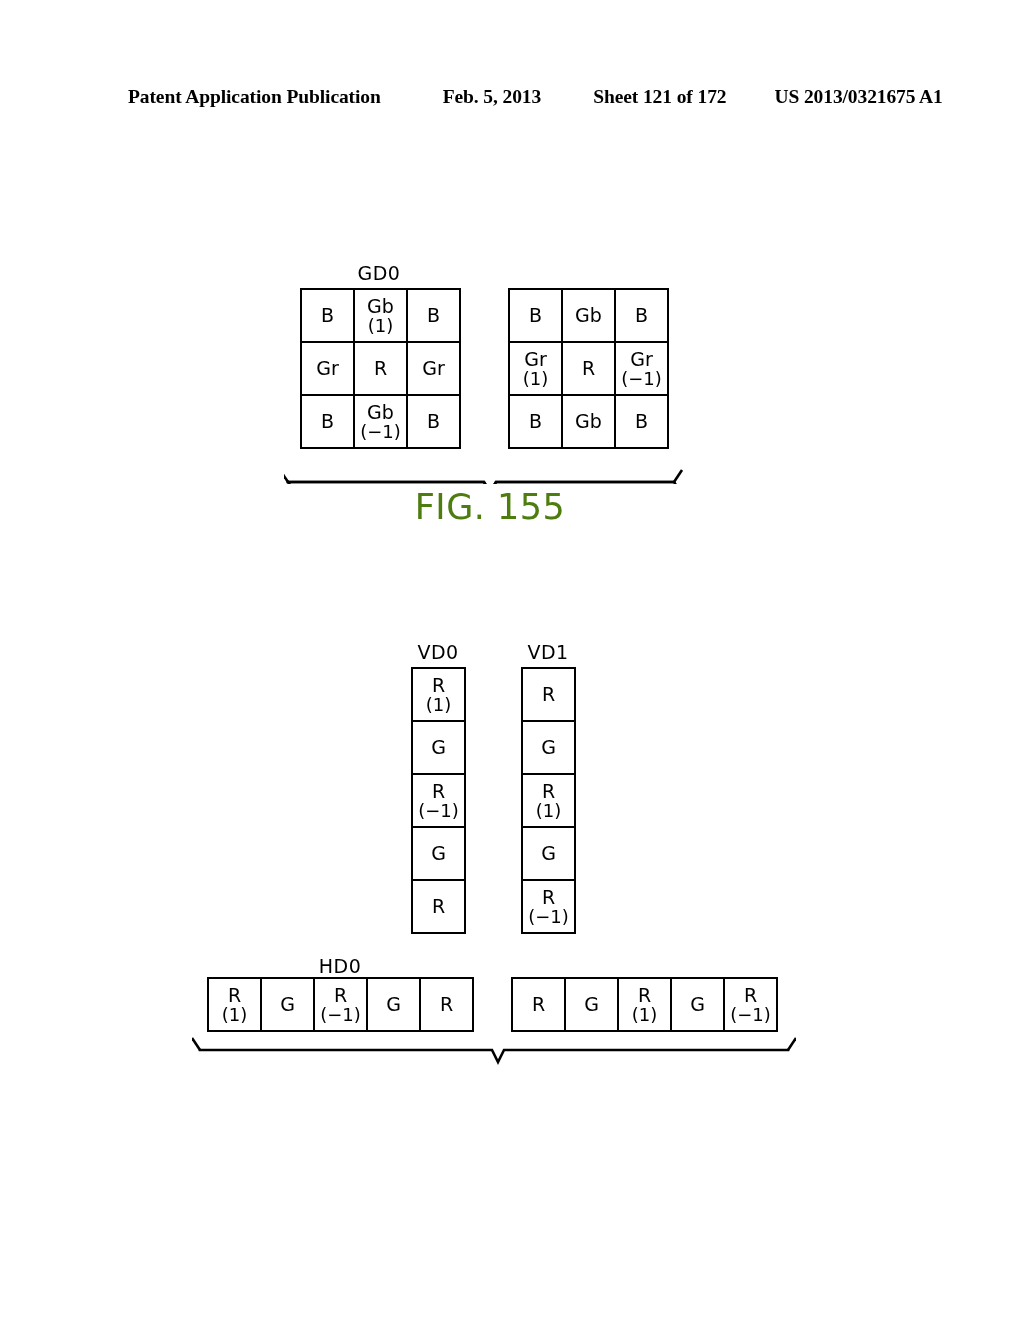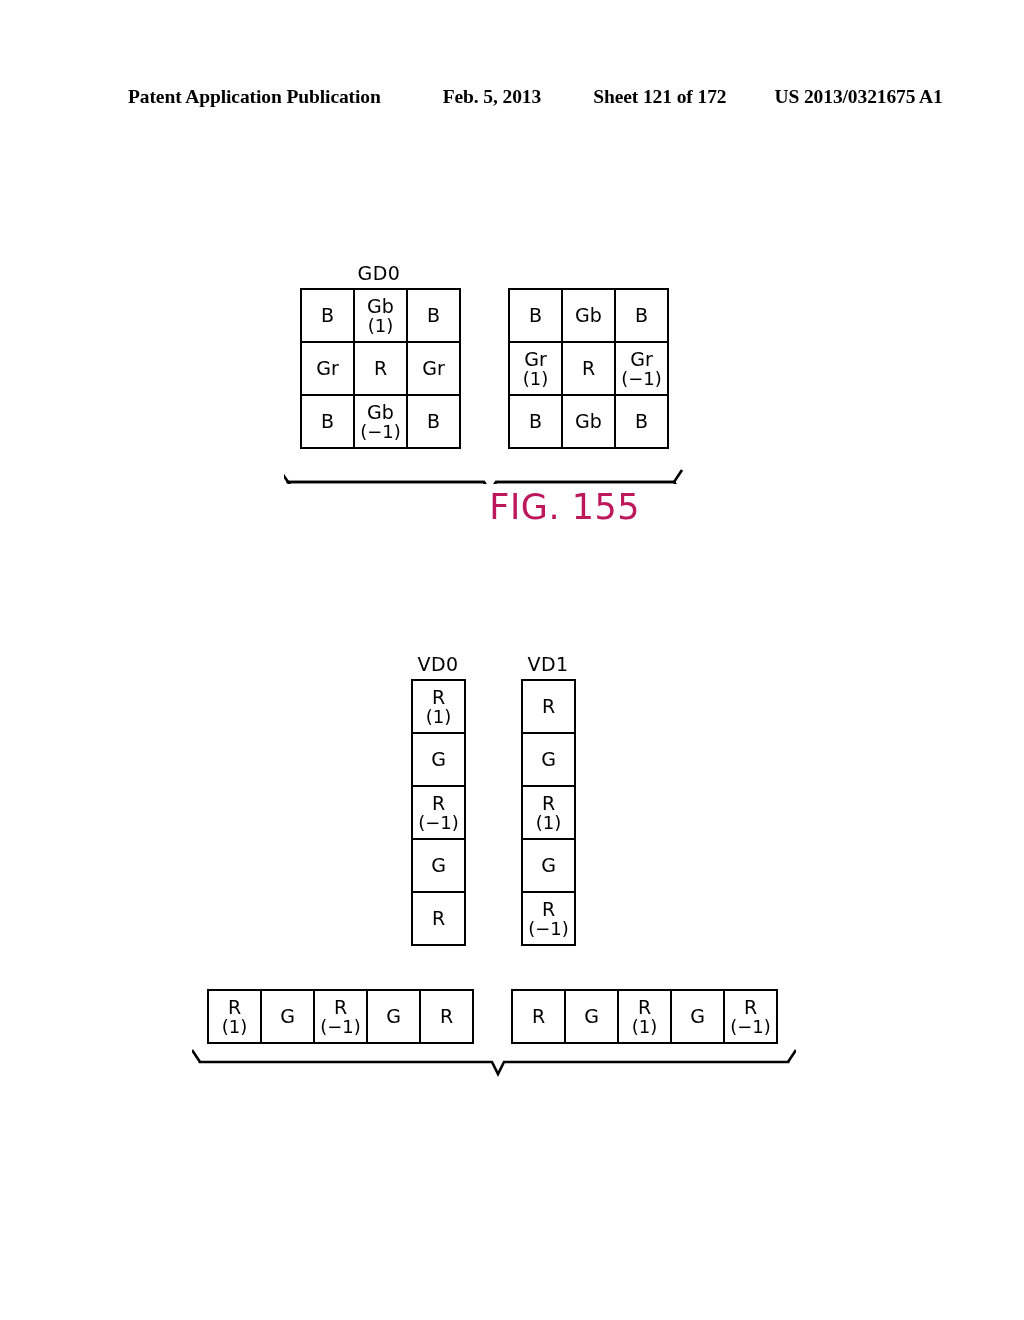--- a/index.html
+++ b/index.html
@@ -80,23 +80,23 @@
   
   .brace { position: absolute; }
   .brace svg { display: block; }
 
   
   .fig-caption {
     position: absolute;
     font-family: "DejaVu Sans", sans-serif;
     font-size: 35px;
     letter-spacing: 0.5px;
-    text-align: right;
+    text-align: center;
     white-space: nowrap;
-    color: #be185d;
+    color: #4d7c0f;
   }
 </style>
 </head>
 <body>
 
 <div class="header">
   <span class="h-pub">Patent Application Publication</span>
   <span class="h-date">Feb. 5, 2013</span>
   <span class="h-sheet">Sheet 121 of 172</span>
   <span class="h-num">US 2013/0321675 A1</span>
@@ -191,21 +191,21 @@
       <path d="M4 34 L12 46 M4 34 L200 34 L206 44 L212 34 L390 34 L398 46" fill="none" stroke="#000" stroke-width="2.6" stroke-linecap="square" stroke-linejoin="miter"></path>
       <path d="M4 34 L200 34 L206 44 L212 34 L390 34" fill="none" stroke="#000" stroke-width="2.6" stroke-linecap="square" stroke-linejoin="miter"></path>
       <line x1="4" y1="34" x2="-4" y2="22" stroke="#000" stroke-width="2.6"></line>
       <line x1="390" y1="34" x2="398" y2="22" stroke="#000" stroke-width="2.6"></line>
     </svg>
   </div>
 
   <div class="fig-caption" style="left:340px;top:487px;width:300px;">FIG. 155</div>
 </div>
 
-<div class="fig-wrap" style="left:0;top:12px;width:1024px;height:1160px;">
+<div class="fig-wrap" style="left:0;top:0;width:1024px;height:1160px;">
 
   <div class="grid-label" style="left:411px;top:641px;width:54px;">VD0</div>
 
   <div class="cellgrid" style="left:411px;top:667px;grid-template-columns:53px;grid-template-rows:53px 53px 53px 53px 53px;">
     <div class="cell">
       <span class="c-main">R</span>
       <span class="c-sub">(1)</span>
     </div>
     <div class="cell">
       <span class="c-main">G</span>
@@ -243,20 +243,21 @@
     <div class="cell">
       <span class="c-main">G</span>
 
     </div>
     <div class="cell">
       <span class="c-main">R</span>
       <span class="c-sub">(−1)</span>
     </div>
   </div>
 
+  <div class="grid-label" style="left:207px;top:955px;width:266px;">HD0</div>
 
   <div class="cellgrid" style="left:207px;top:977px;grid-template-columns:53px 53px 53px 53px 53px;grid-template-rows:53px;">
     <div class="cell">
       <span class="c-main">R</span>
       <span class="c-sub">(1)</span>
     </div>
     <div class="cell">
       <span class="c-main">G</span>
 
     </div>

